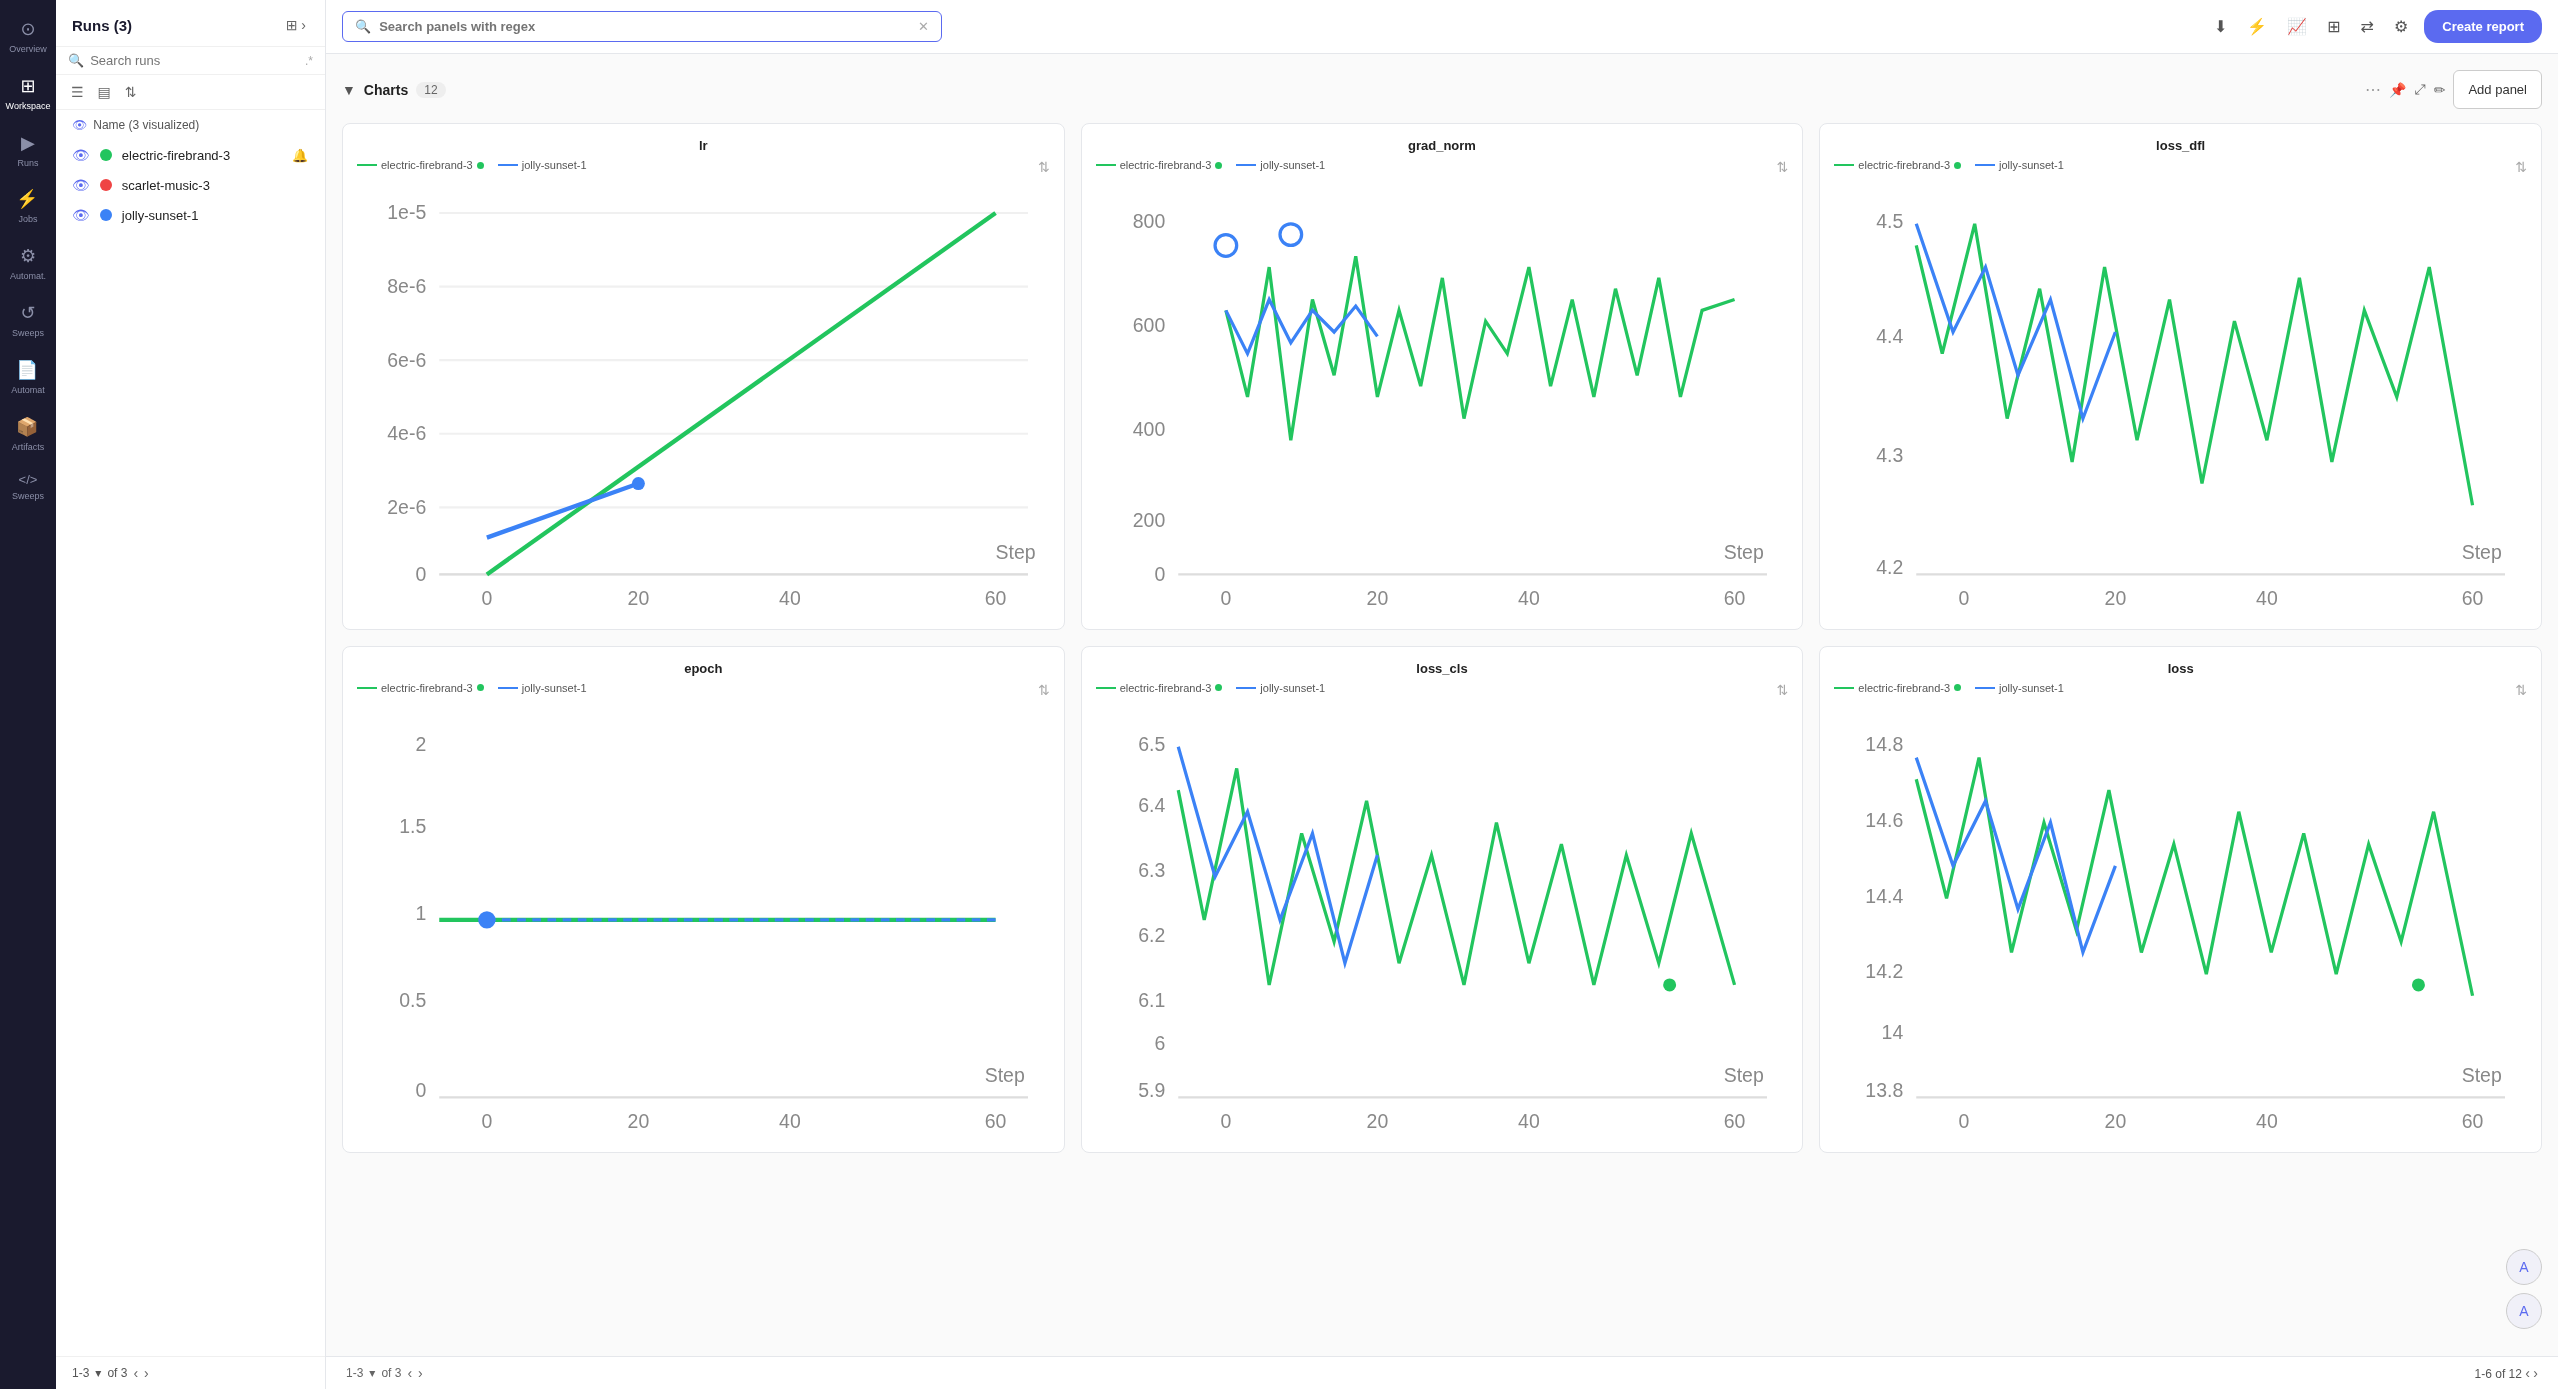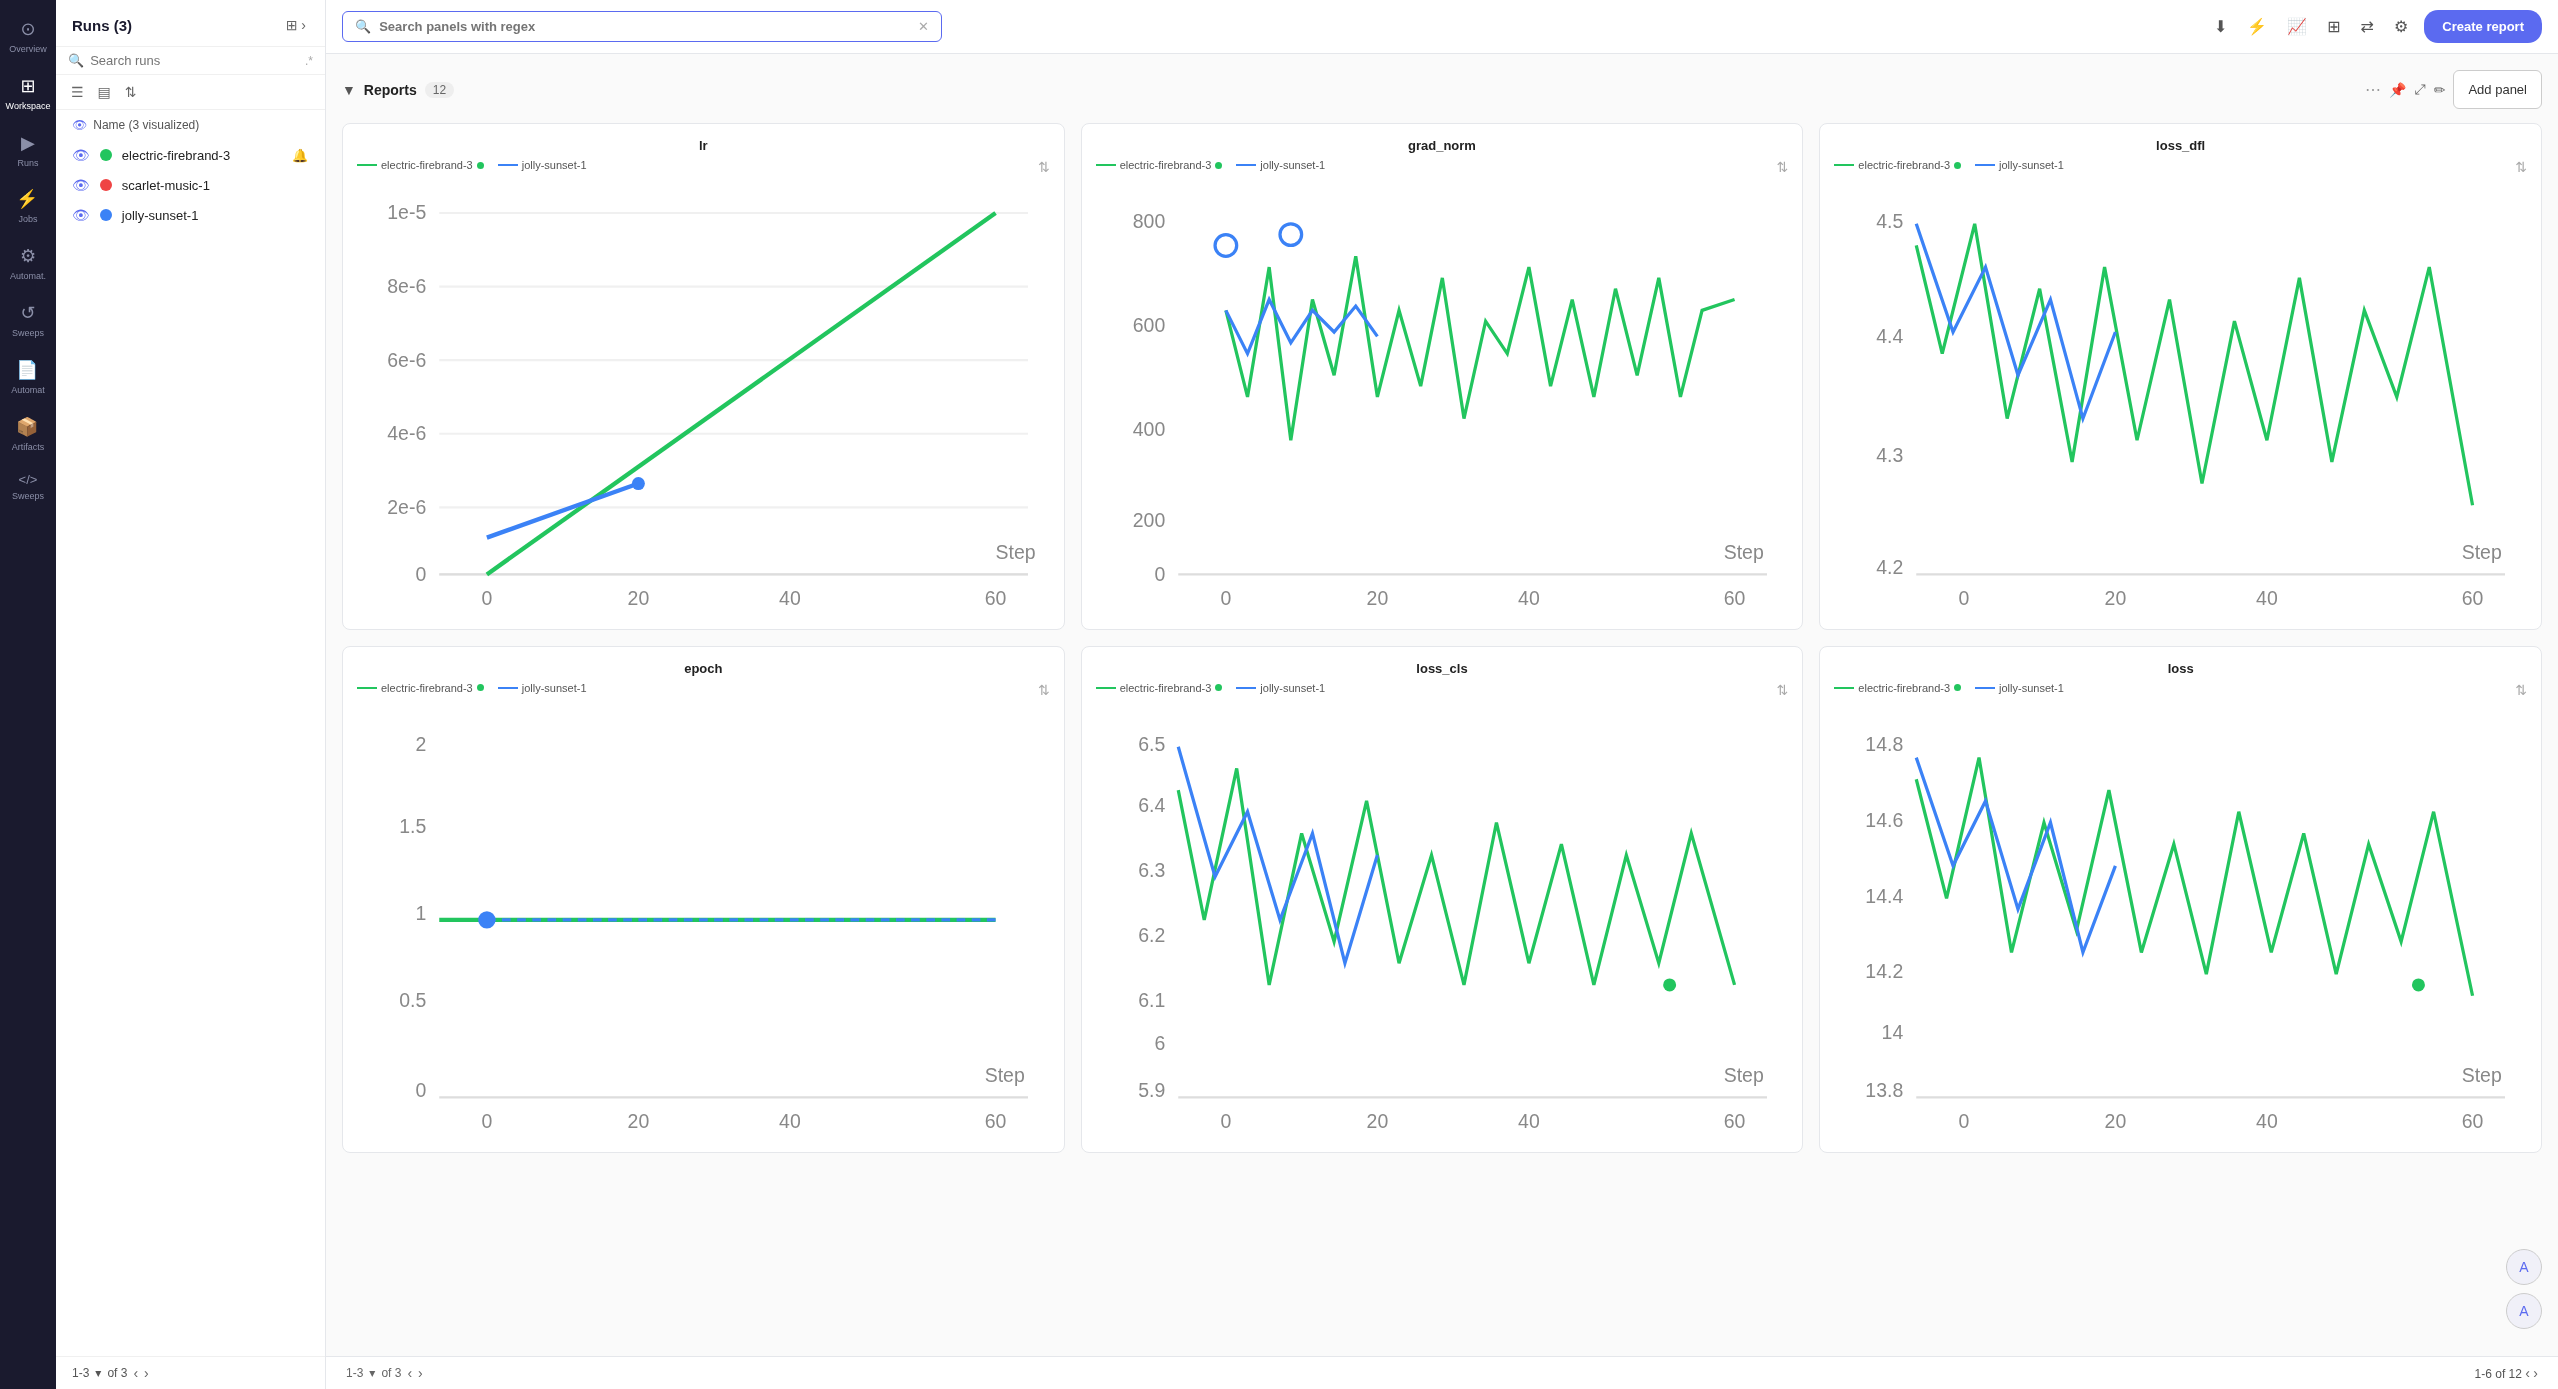--- a/index.html
+++ b/index.html
@@ -296,21 +296,21 @@
     </div>
     <div class="run-item">
       <span class="run-eye">👁</span>
       <span class="run-color" style="background:#22c55e;"></span>
       <span class="run-name">electric-firebrand-3</span>
       <span class="run-bell">🔔</span>
     </div>
     <div class="run-item">
       <span class="run-eye">👁</span>
       <span class="run-color" style="background:#ef4444;"></span>
-      <span class="run-name">scarlet-music-1</span>
+      <span class="run-name">scarlet-music-3</span>
     </div>
     <div class="run-item">
       <span class="run-eye">👁</span>
       <span class="run-color" style="background:#3b82f6;"></span>
       <span class="run-name">jolly-sunset-1</span>
     </div>
   </div>
   <div class="runs-pagination">
     <span>1-3</span>
     <span style="cursor:pointer;">▾</span>
@@ -335,21 +335,21 @@
       <button class="toolbar-icon-btn" title="Compare">⇄</button>
       <button class="toolbar-icon-btn" title="Settings">⚙</button>
       <button class="create-report-btn">Create report</button>
     </div>
   </div>
 
   <div class="charts-area">
 
     <div class="charts-section-header">
       <button class="charts-section-toggle">▼</button>
-      <span class="charts-section-title">Reports</span>
+      <span class="charts-section-title">Charts</span>
       <span class="charts-section-count">12</span>
       <span style="flex:1"></span>
       <span class="charts-section-dots">⋯</span>
       <button class="section-icon-btn">📌</button>
       <button class="section-icon-btn">⤢</button>
       <button class="section-icon-btn">✏</button>
       <button class="add-panel-btn">Add panel</button>
     </div>
 
     <div class="charts-grid">

